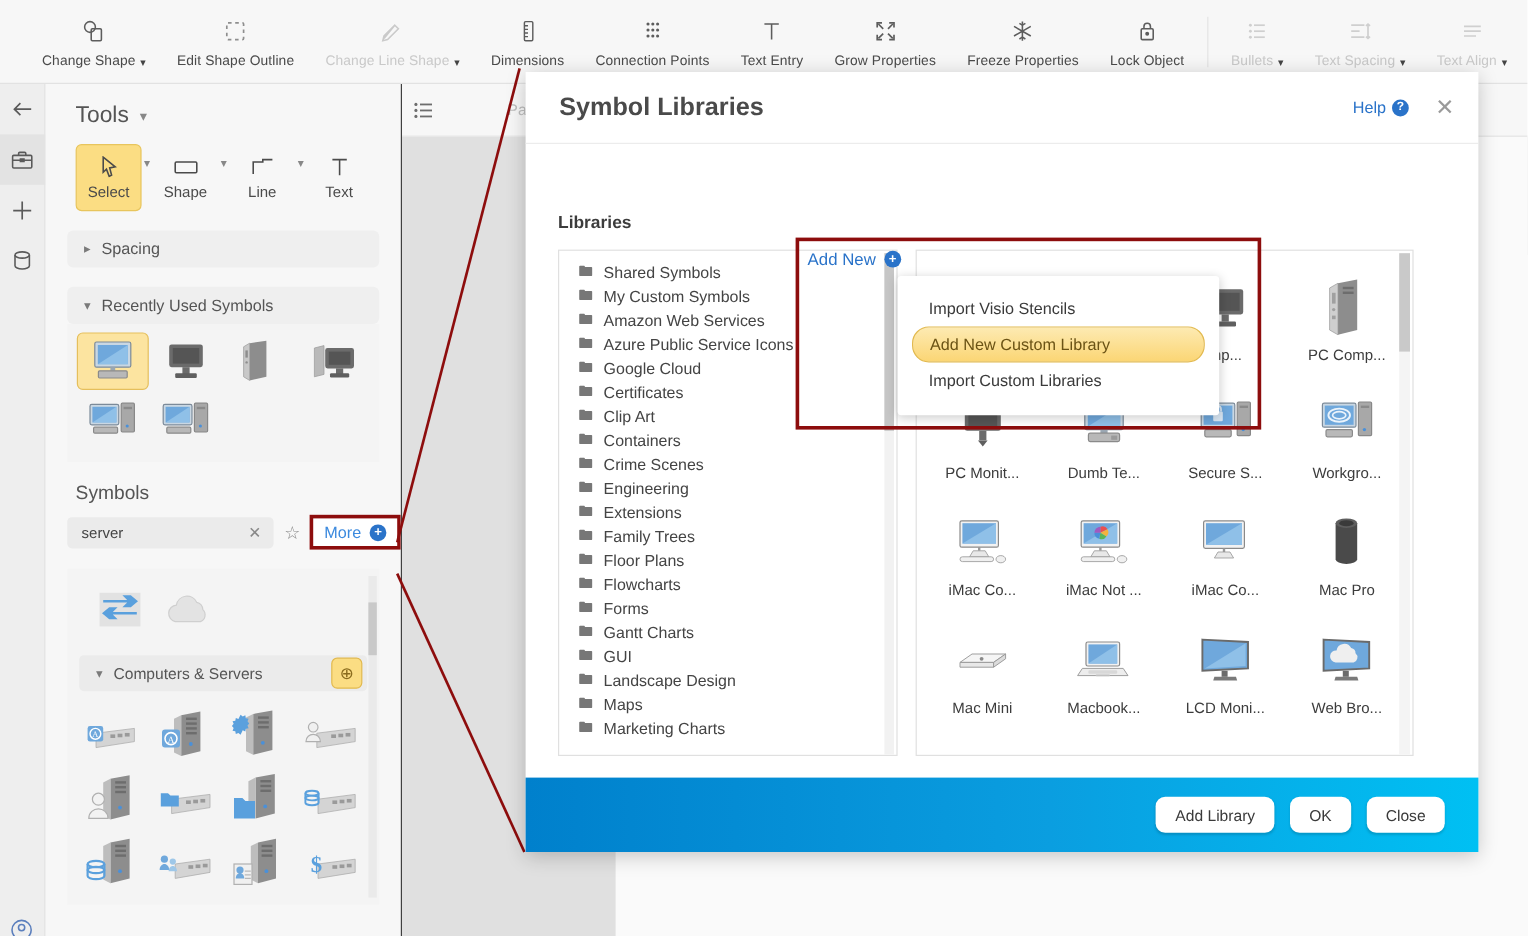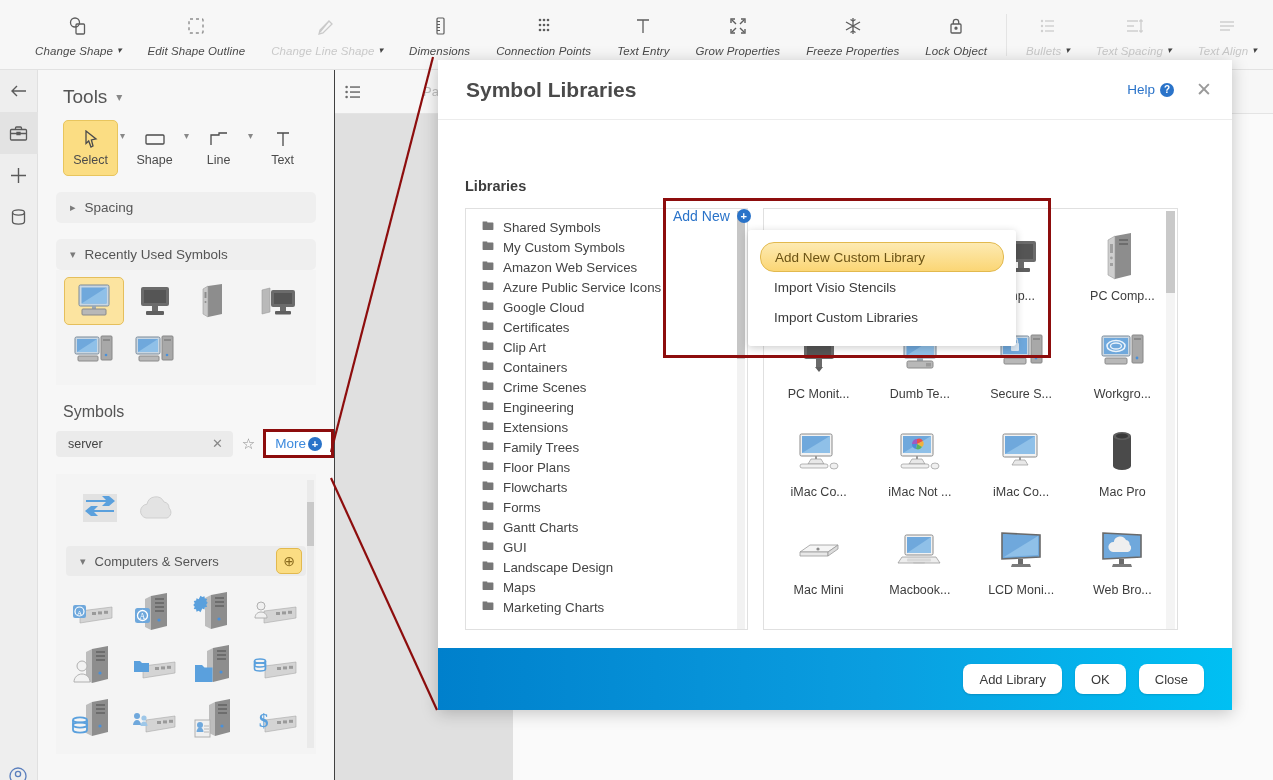--- a/index.html
+++ b/index.html
@@ -19,21 +19,21 @@
   .tb-item{
     height:70px; display:flex; flex-direction:column;
     align-items:center; justify-content:center; gap:7px;
     padding:0 13px; cursor:pointer; position:relative;
   }
   .tb-item .ic{ height:24px; display:flex; align-items:center; justify-content:center; color:#585858; }
   .tb-item .lb{ font-size:11.5px; color:#4a4a4a; white-space:nowrap; letter-spacing:.1px;}
   .tb-item.dis .ic, .tb-item.dis .lb{ color:#c9c9c9; }
   .tb-item .cv{ font-size:9px; margin-left:4px; }
   .tb-sep{ width:1px; height:42px; background:#e4e4e4; margin:14px 6px 0 6px;}
-  .lbl-row{display:flex;align-items:flex-start;font-style:italic;}
+  .lbl-row{display:flex;align-items:flex-end;}
 
   
   .rail{
     position:absolute; left:0; top:70px; width:38px; height:710px;
     background:#eeeeee; border-right:1px solid #e0e0e0;
     display:flex; flex-direction:column; align-items:center;
   }
   .rail-btn{
     width:38px; height:42px; display:flex; align-items:center; justify-content:center;
     color:#5a5a5a; cursor:pointer;
@@ -79,21 +79,21 @@
   .search-row{ display:flex; align-items:center; padding-left:18px; gap:0; }
   .search-box{
     width:185px; height:26px; background:#ebebeb; border-radius:4px;
     display:flex; align-items:center; padding:0 8px 0 12px; font-size:12.5px; color:#444;
   }
   .search-box .val{ flex:1; }
   .search-box .clr{ color:#888; font-size:13px; cursor:pointer; padding:0 2px;}
   .star{ color:#8a8a8a; margin:0 8px 0 9px; font-size:15px; cursor:pointer; }
   .more-wrap{
     border:3px solid #8d0d0d; background:#fff; padding:4px 9px;
-    display:flex; align-items:center; gap:2px; font-size:13.5px; color:#3c8ade; cursor:pointer;
+    display:flex; align-items:center; gap:7px; font-size:13.5px; color:#3c8ade; cursor:pointer;
   }
   .plus-circ{
     width:14px;height:14px;border-radius:50%;background:#2a73c9;color:#fff;
     font-size:11px;line-height:14px;text-align:center;font-weight:bold;
   }
 
   .sym-panel{
     margin:16px 18px 0 18px; background:#f4f4f4; height:280px; position:relative; overflow:hidden;
   }
   .sym-top{ display:flex; gap:6px; padding:10px 0 14px 18px; }
@@ -1066,22 +1066,22 @@
         <div class="sym-thumb"></div>
       </div>
 
       <div class="addnew-box"></div>
       <div class="addnew">
         <span>Add New</span>
         <span class="plus-circ">+</span>
       </div>
 
       <div class="dd">
+        <div class="dd-item">Import Visio Stencils</div>
         <div class="dd-item hl">Add New Custom Library</div>
-        <div class="dd-item">Import Visio Stencils</div>
         <div class="dd-item">Import Custom Libraries</div>
       </div>
     </div>
 
     <div class="dlg-foot">
       <button class="fbtn">Add Library</button>
       <button class="fbtn">OK</button>
       <button class="fbtn">Close</button>
     </div>
   </div>

